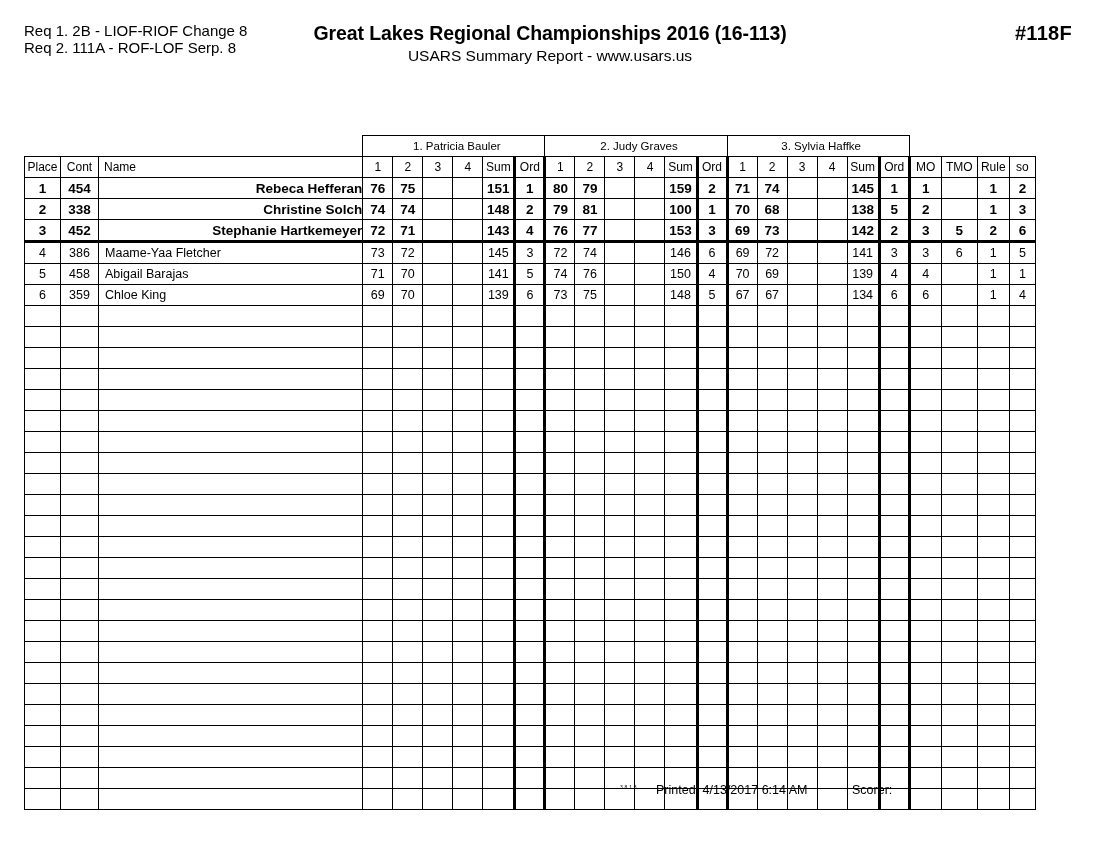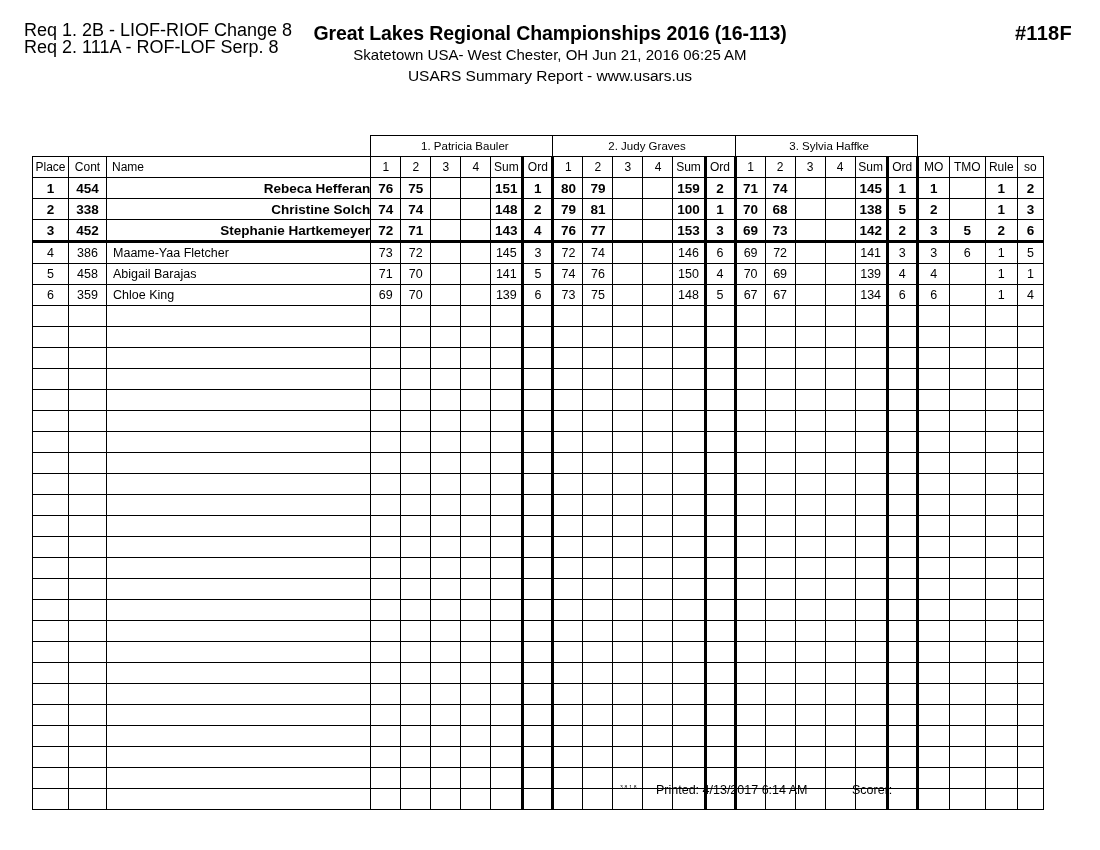--- a/index.html
+++ b/index.html
@@ -14,21 +14,21 @@
     color: #000000;
     position: relative;
     overflow: hidden;
   }
 
   
   .req-block {
     position: absolute;
     left: 24px;
     top: 22px;
-    font-size: 18px;
+    font-size: 15px;
     line-height: 17px;
     white-space: nowrap;
   }
 
   .doc-code {
     position: absolute;
     right: 28px;
     top: 22px;
     font-size: 20px;
     font-weight: bold;
@@ -69,21 +69,20 @@
     left: 24px;
     top: 135px;
     width: 1012px;
   }
 
   table.grid {
     border-collapse: collapse;
     table-layout: fixed;
     width: 1012px;
     font-size: 12.5px;
-    margin-left: 8px;
   }
   table.grid td, table.grid th {
     border: 1px solid #000;
     padding: 0;
     height: 20px;
     text-align: center;
     font-weight: normal;
     vertical-align: middle;
     overflow: hidden;
     white-space: nowrap;
@@ -155,21 +154,20 @@
 
 <div class="req-block">
   <div>Req  1.  2B - LIOF-RIOF Change 8</div>
   <div>Req  2. 111A - ROF-LOF Serp. 8</div>
 </div>
 
 <div class="doc-code">#118F</div>
 
 <div class="title-block">
   <div class="title-1">Great Lakes Regional Championships 2016 (16-113)</div>
-  <div class="title-2">Skatetown USA- West Chester, OH  Jun 21, 2016  06:25 AM</div>
   <div class="title-4">USARS Summary Report - www.usars.us</div>
 </div>
 
 <div class="sheet">
   <table class="grid">
     <colgroup>
       <col style="width:36px">
         <col style="width:38px">
         <col style="width:264px">
       <col style="width:30px">

